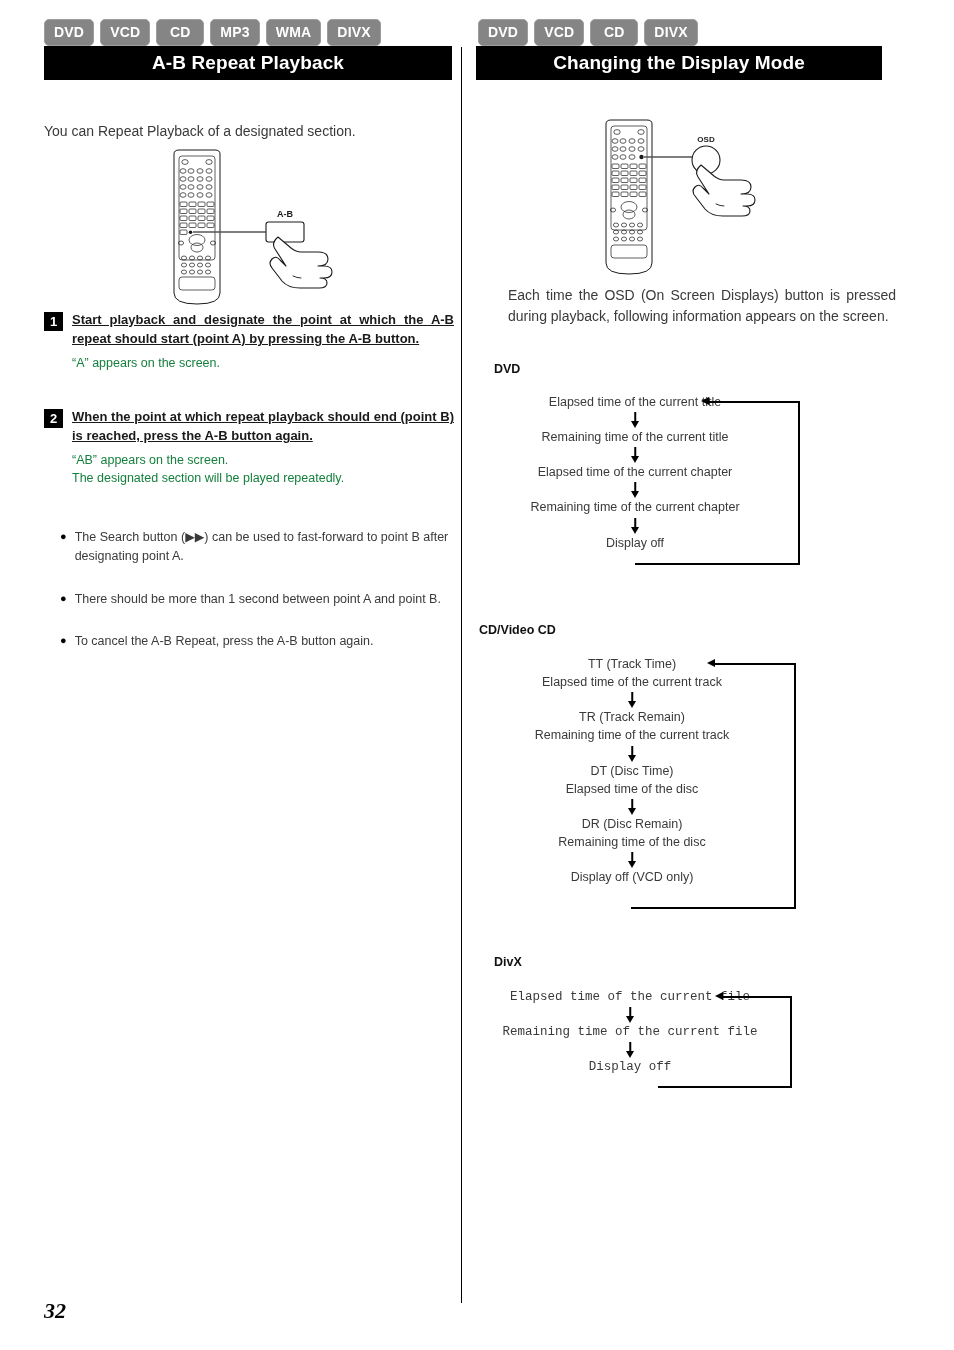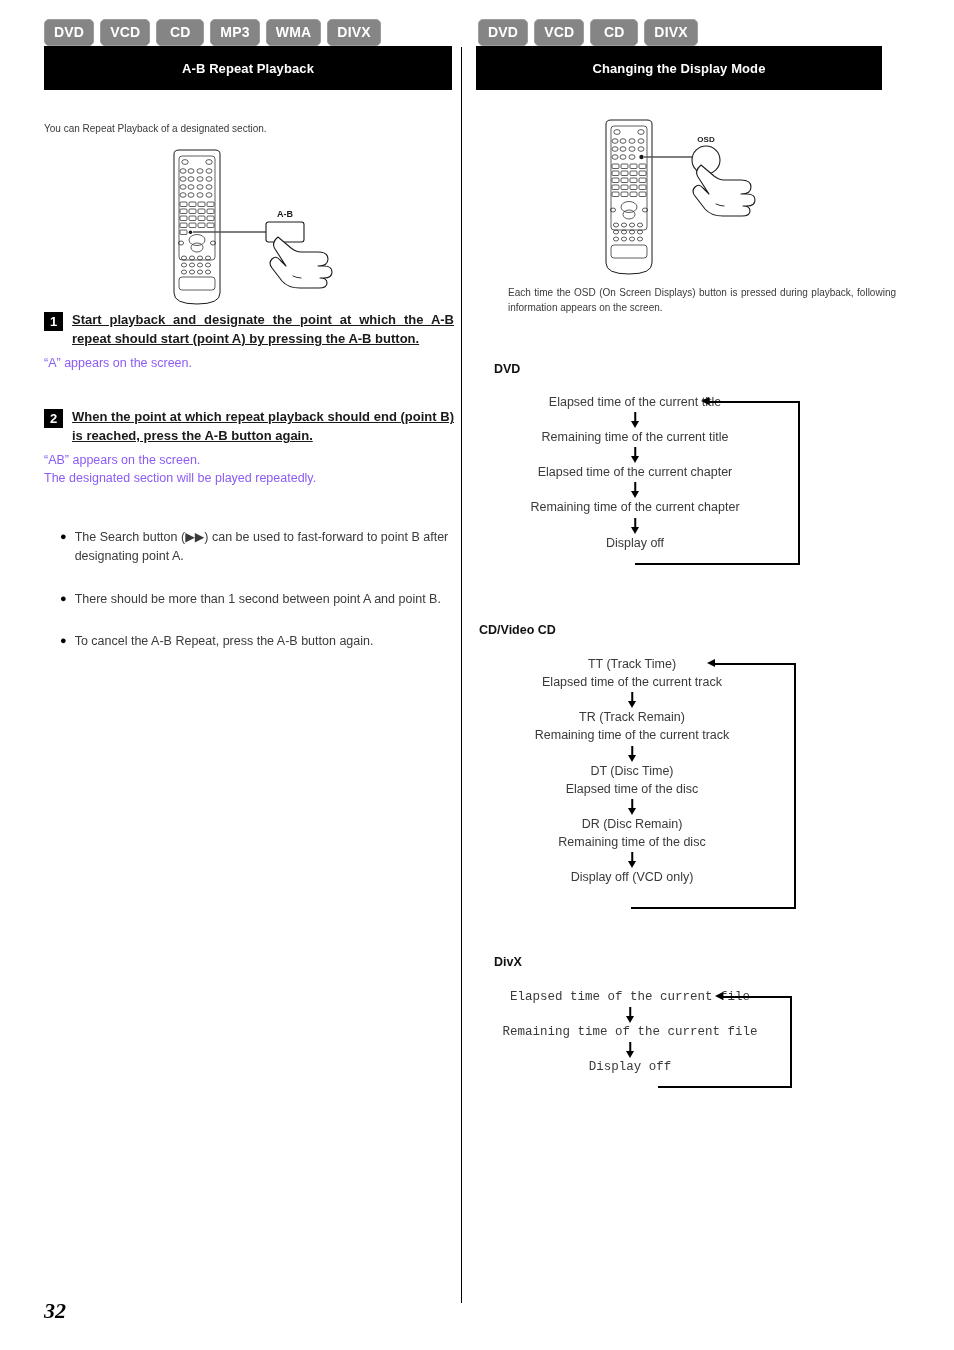--- a/index.html
+++ b/index.html
@@ -53,37 +53,37 @@
     border: 1px solid #9d9d9d;
     box-sizing: border-box;
     text-align: center;
   }
   .badge.w-cd { min-width: 48px; }
 
   
   .title-bar {
     position: absolute;
     top: 46px;
-    height: 44px;
+    height: 34px;
     background: #000000;
     color: #ffffff;
     display: flex;
     align-items: center;
     justify-content: center;
-    font-size: 13px;
+    font-size: 19px;
     font-weight: bold;
     letter-spacing: .1px;
   }
   .title-bar.left  { left: 44px;  width: 408px; }
   .title-bar.right { left: 476px; width: 406px; }
 
   
   .intro {
     position: absolute;
-    font-size: 10px;
+    font-size: 14px;
     line-height: 1.5;
     color: #3a3a3a;
   }
 
   
   .step {
     position: absolute;
     left: 44px;
     width: 410px;
   }
@@ -106,24 +106,25 @@
     margin-top: 1px;
   }
   .step-title {
     font-size: 13px;
     font-weight: bold;
     color: #1a1a1a;
     line-height: 1.45;
   }
   .step-title.justified { text-align: justify; text-decoration: underline; }
   .step-body {
+    margin-left: 28px;
     margin-top: 5px;
     font-size: 12.5px;
     line-height: 1.5;
-    color: #8b5cf6;
+    color: #15803d;
   }
 
   
   .bullets {
     position: absolute;
     left: 60px;
     width: 394px;
   }
   .bullet {
     display: flex;

